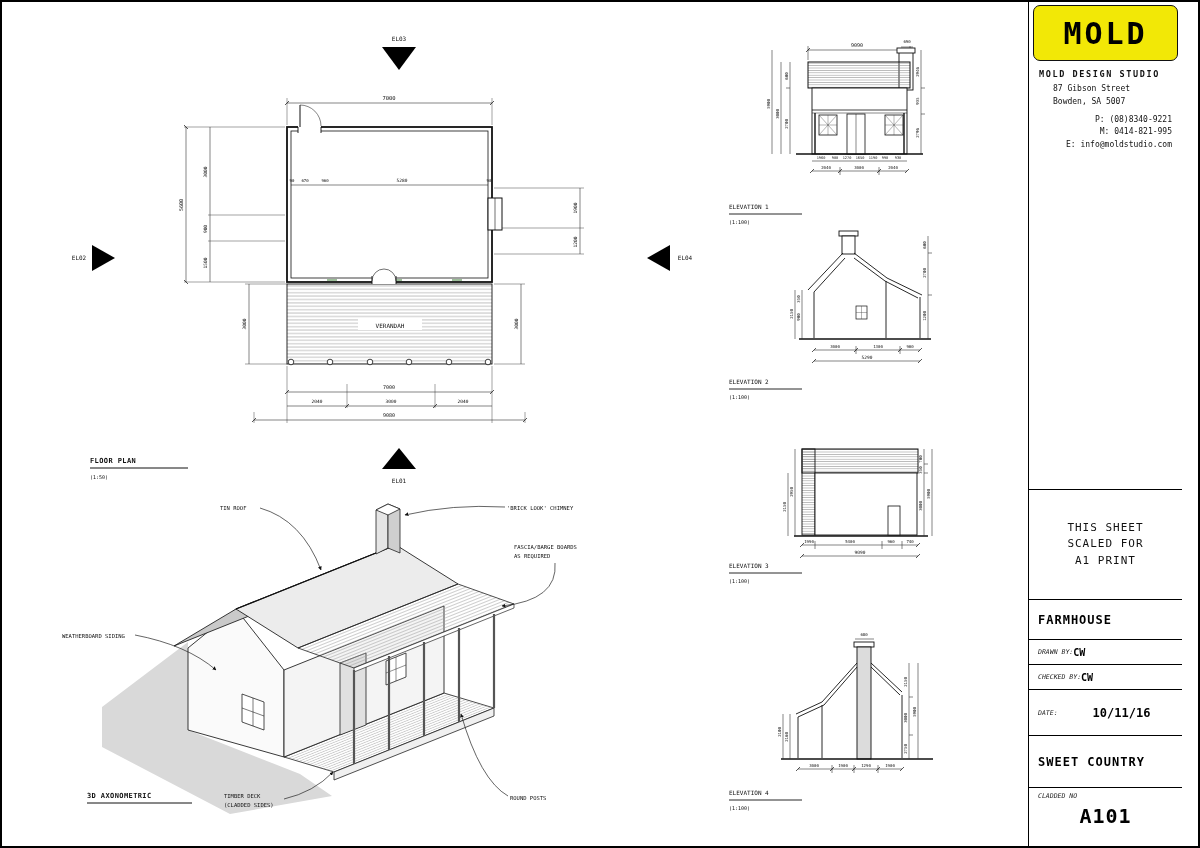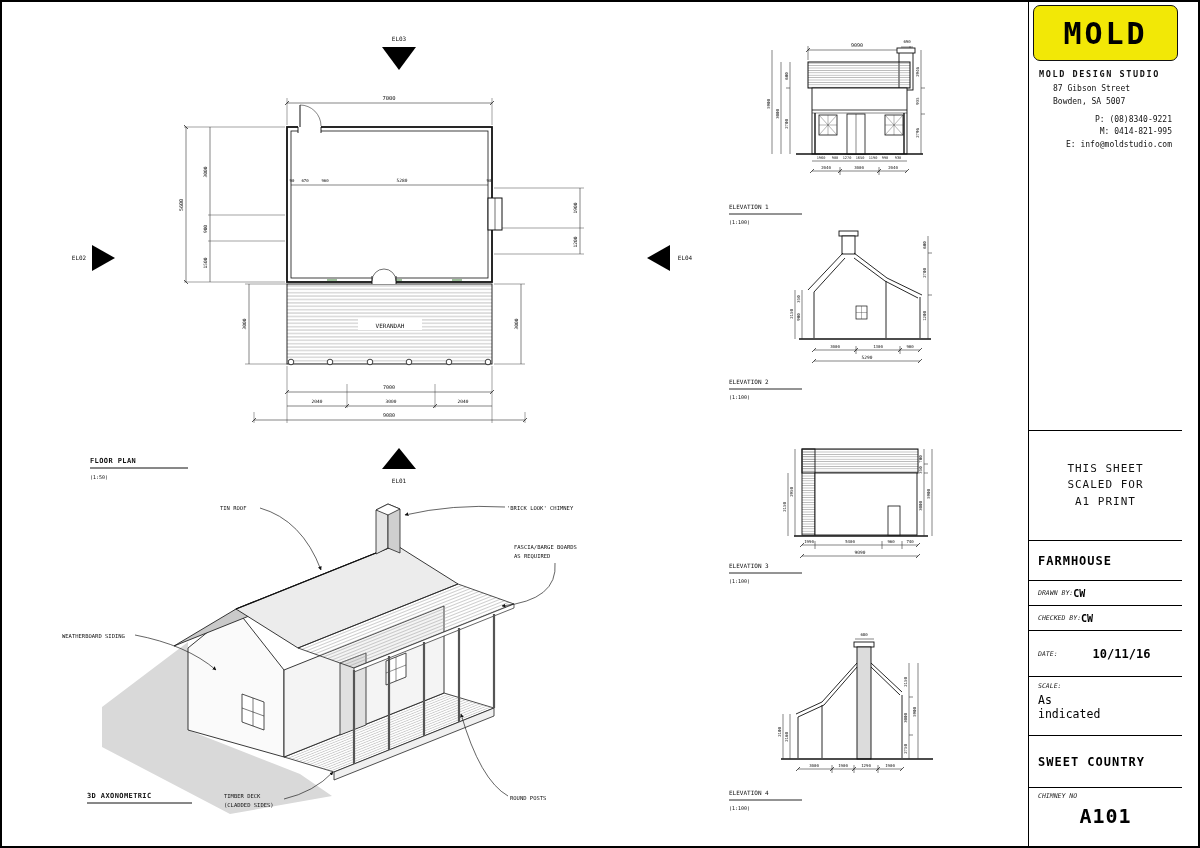--- a/index.html
+++ b/index.html
@@ -375,27 +375,20 @@
     <span class="tb-val">CW</span>
   </div>
   <div class="tb-row">
     <span class="tb-lab">CHECKED BY:</span>
     <span class="tb-val">CW</span>
   </div>
   <div class="tb-date">
     <span class="tb-lab">DATE:</span>
     <span class="tb-val">10/11/16</span>
   </div>
-  <div class="tb-scale">
-    <div class="tb-lab">SCALE:</div>
-    <div class="tb-val">
-      <div>As</div>
-      <div>indicated</div>
-    </div>
-  </div>
   <div class="tb-client">SWEET COUNTRY</div>
   <div class="tb-dno">
-    <div class="tb-lab">CHIMNEY NO</div>
+    <div class="tb-lab">CLADDED NO</div>
     <div class="tb-dno-val">A101</div>
   </div>
 </aside>
 
 </div>
 
 </body></html>

